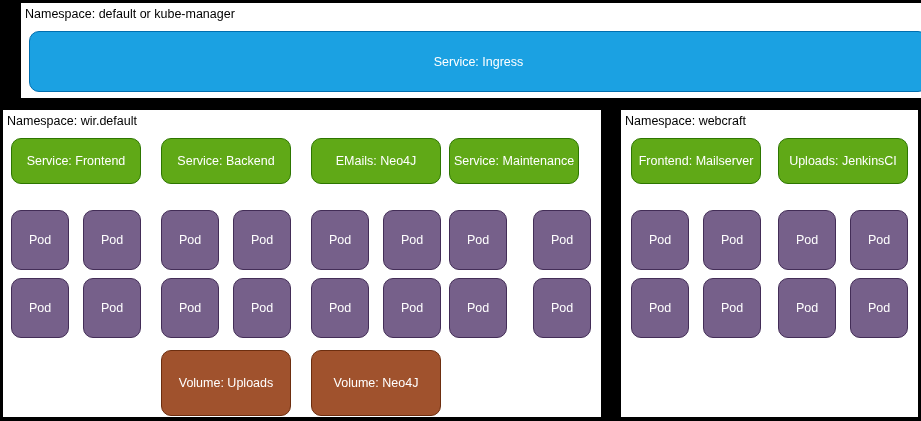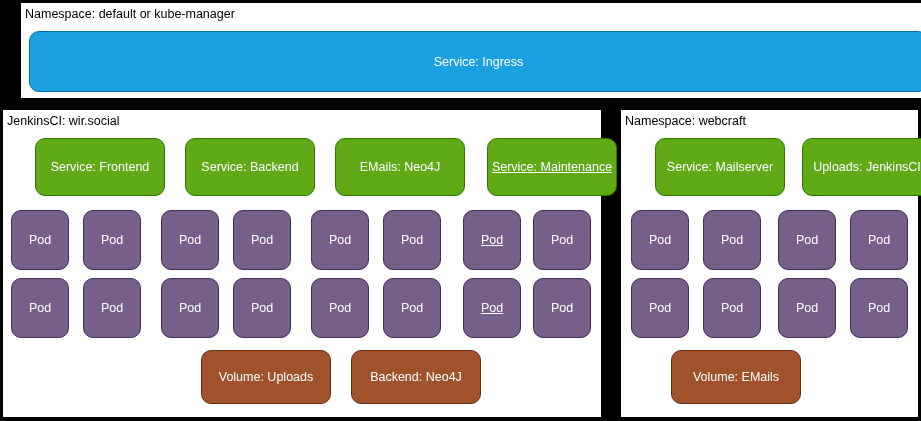--- a/index.html
+++ b/index.html
@@ -47,45 +47,45 @@
   .volume {
     background:var(--volume-fill,#A0522D);
     border:1px solid var(--volume-stroke,#6D2E0F);
   }
   
   .sec-top    { left:21px;   top:3px;   width:921px; height:95px; }
   .sec-left   { left:3px;   top:110px; width:598px; height:307px; }
   .sec-right  { left:621px; top:110px; width:297px; height:307px; }
   .ingress    { left:8px; top:28px; width:899px; height:61px; }
   
-  .svc  { top:28px;  width:130px; height:58px;margin-left:24px; }
+  .svc  { top:28px;  width:130px; height:46px; }
   .pr1  { top:100px; width:58px;  height:60px; }
   .pr2  { top:168px; width:58px;  height:60px; }
-  .vol  { top:240px; width:130px; height:54px;margin-left:40px; }
+  .vol  { top:240px; width:130px; height:66px; }
   
   .lc0 { left:8px; }   .lc0b { left:80px; }
   .lc1 { left:158px; } .lc1b { left:230px; }
   .lc2 { left:308px; } .lc2b { left:380px; }
-  .lc3 { left:460px;text-decoration:underline; } .lc3b { left:530px; }
+  .lc3 { left:446px; } .lc3b { left:530px; }
   
   .rc0 { left:10px; }  .rc0b { left:82px; }
   .rc1 { left:157px; } .rc1b { left:229px; }
 </style>
 </head>
 <body>
 
 <div class="canvas">
 
   <div class="section sec-top">
     <div class="ns-label">Namespace: default or kube-manager</div>
     <div class="box ingress">Service: Ingress</div>
   </div>
 
   <div class="section sec-left">
-    <div class="ns-label">JenkinsCI: wir.social</div>
+    <div class="ns-label">Namespace: wir.default</div>
 
     <div class="box service svc lc0">Service: Frontend</div>
     <div class="box service svc lc1">Service: Backend</div>
     <div class="box service svc lc2">EMails: Neo4J</div>
     <div class="box service svc lc3">Service: Maintenance</div>
 
     <div class="box pod pr1 lc0">Pod</div>
     <div class="box pod pr1 lc0b">Pod</div>
     <div class="box pod pr1 lc1">Pod</div>
     <div class="box pod pr1 lc1b">Pod</div>
@@ -97,35 +97,34 @@
     <div class="box pod pr2 lc0">Pod</div>
     <div class="box pod pr2 lc0b">Pod</div>
     <div class="box pod pr2 lc1">Pod</div>
     <div class="box pod pr2 lc1b">Pod</div>
     <div class="box pod pr2 lc2">Pod</div>
     <div class="box pod pr2 lc2b">Pod</div>
     <div class="box pod pr2 lc3">Pod</div>
     <div class="box pod pr2 lc3b">Pod</div>
 
     <div class="box volume vol lc1">Volume: Uploads</div>
-    <div class="box volume vol lc2">Backend: Neo4J</div>
+    <div class="box volume vol lc2">Volume: Neo4J</div>
   </div>
 
   <div class="section sec-right">
     <div class="ns-label">Namespace: webcraft</div>
 
-    <div class="box service svc rc0">Service: Mailserver</div>
+    <div class="box service svc rc0">Frontend: Mailserver</div>
     <div class="box service svc rc1">Uploads: JenkinsCI</div>
 
     <div class="box pod pr1 rc0">Pod</div>
     <div class="box pod pr1 rc0b">Pod</div>
     <div class="box pod pr1 rc1">Pod</div>
     <div class="box pod pr1 rc1b">Pod</div>
 
     <div class="box pod pr2 rc0">Pod</div>
     <div class="box pod pr2 rc0b">Pod</div>
     <div class="box pod pr2 rc1">Pod</div>
     <div class="box pod pr2 rc1b">Pod</div>
 
-    <div class="box volume vol rc0">Volume: EMails</div>
   </div>
 
 </div>
 
 </body></html>

